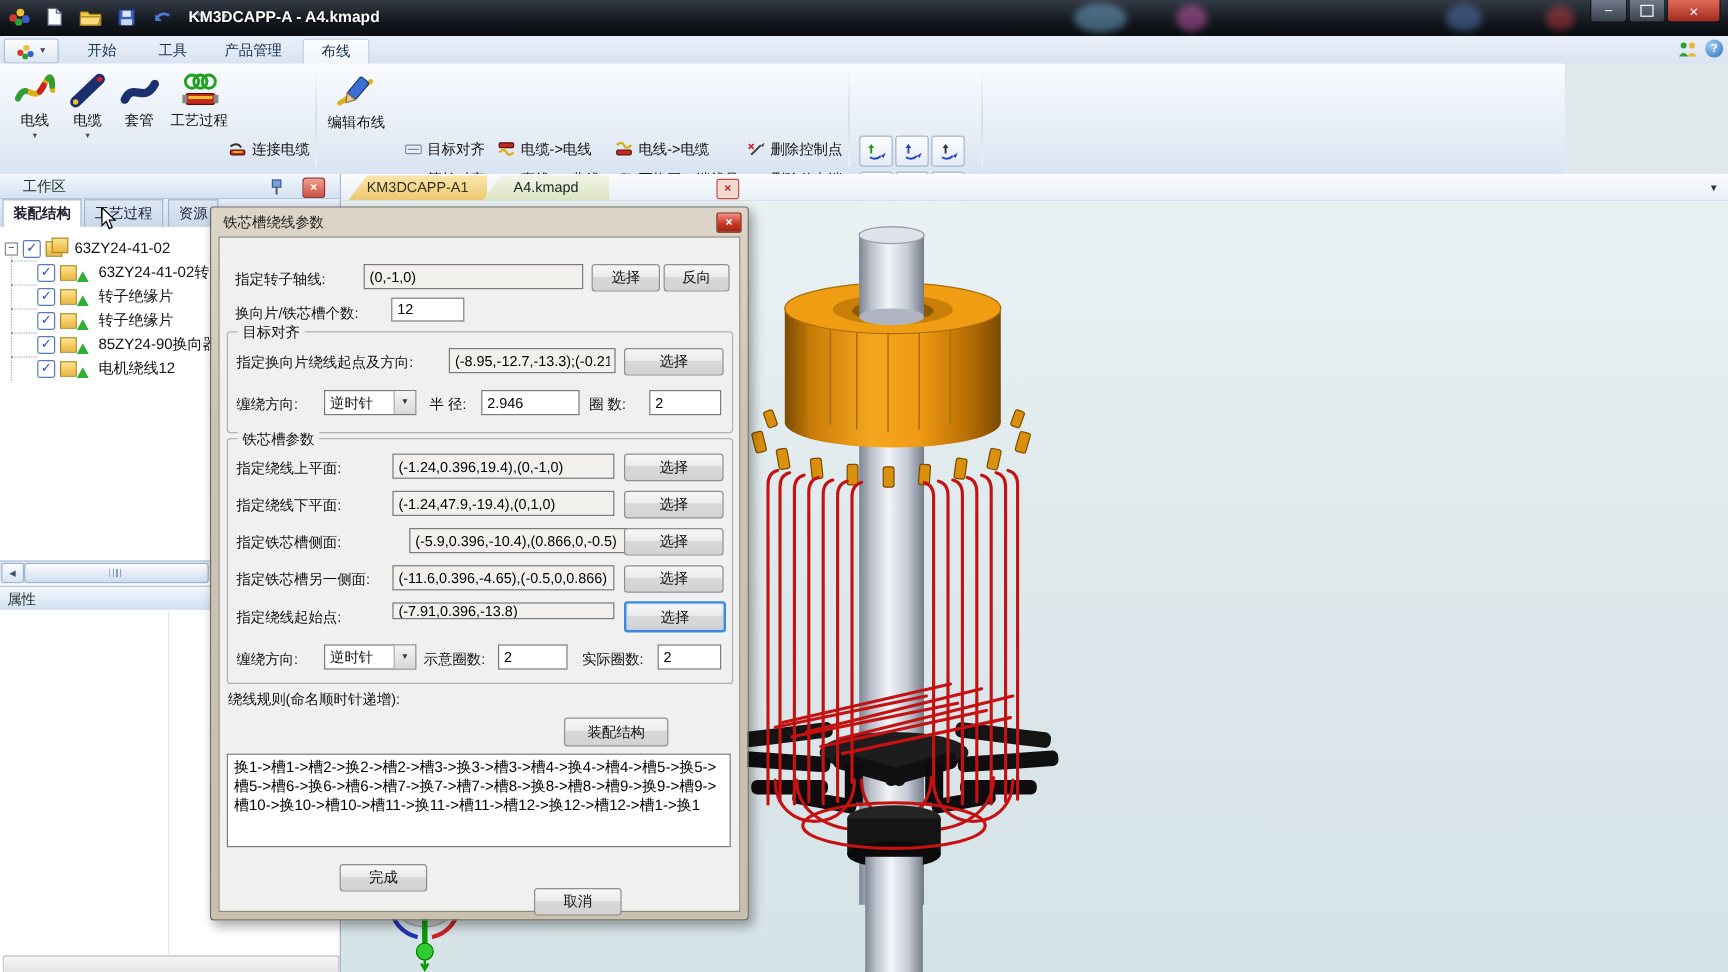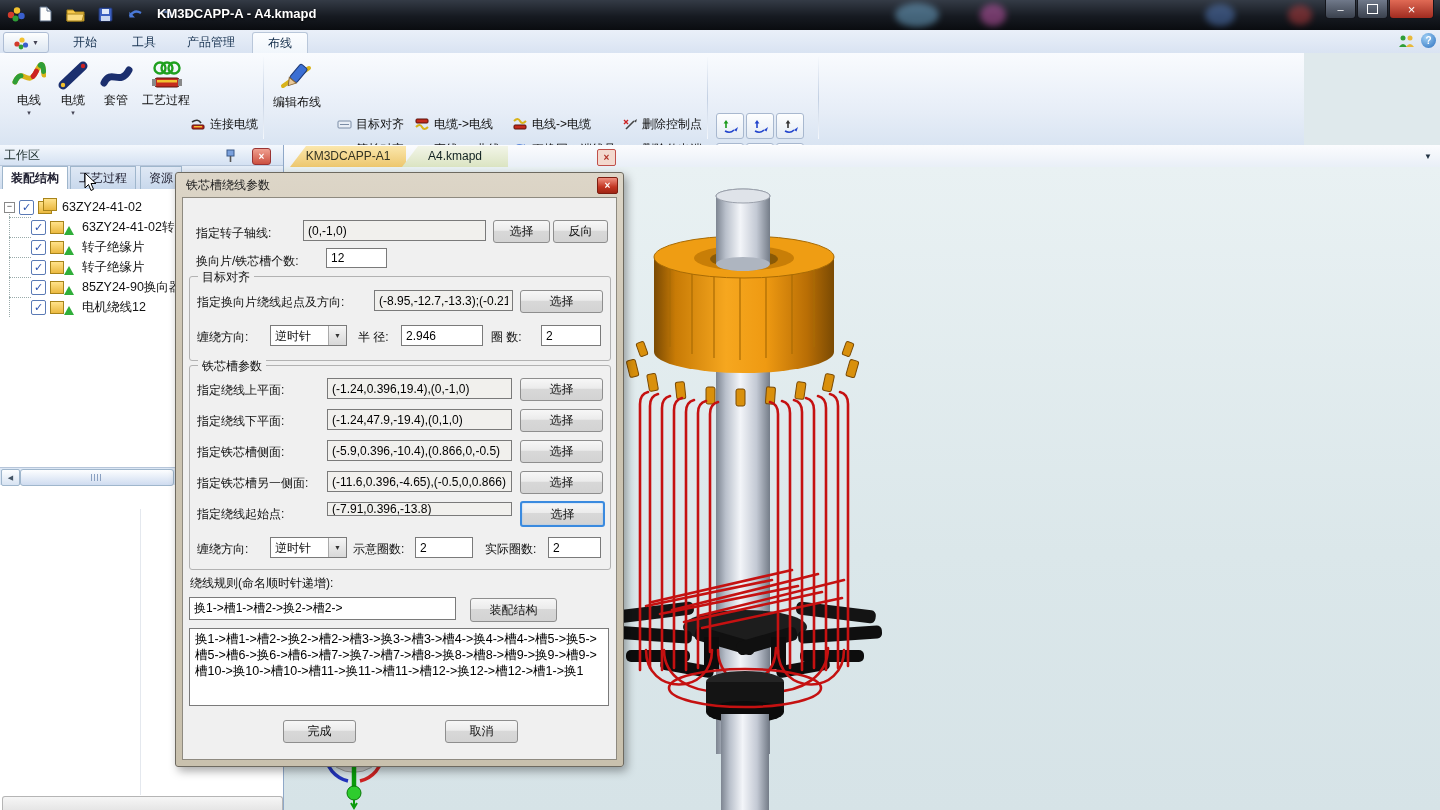--- a/index.html
+++ b/index.html
@@ -38,21 +38,21 @@
           border-radius:3px;padding-top:2px}
   .bigbtn .blabel{margin-top:2px;white-space:nowrap}
   .sbtn{position:absolute;height:20px;display:flex;align-items:center;gap:4px;white-space:nowrap;padding:0 2px;border-radius:2px}
   .glabel2{position:absolute;top:125px;color:#8d9cb4}
   .clampbtn{position:absolute;width:26px;height:24px;background:linear-gradient(#fdfeff,#e4ebf4);
             border:1px solid #a8b8cf;border-radius:3px;display:flex;align-items:center;justify-content:center}
 
   
   .wpanel{left:0;top:145px;width:283px;height:665px;background:#fff;border-right:1px solid #8fa8c8;overflow:hidden}
   .phead{position:absolute;left:0;top:0;width:283px;height:21px;background:linear-gradient(#f4f8fd,#d4e1f2);
-         border-bottom:1px solid #b7c6da;color:#233;line-height:21px;padding-left:4px;box-sizing:border-box}
+         border-bottom:1px solid #b7c6da;color:#233;line-height:21px;padding-left:19px;box-sizing:border-box}
   .pin{position:absolute;right:46px;top:3px;width:14px;height:15px;display:flex;align-items:center;justify-content:center}
   .pclose{position:absolute;right:12px;top:3px;width:17px;height:15px;border-radius:3px;color:#fff;font-size:10px;font-weight:bold;
           background:linear-gradient(#f0a090,#cc5040);border:1px solid #933;display:flex;align-items:center;justify-content:center}
   .ptabs{position:absolute;left:0;top:21px;width:283px;height:23px;background:linear-gradient(#e6eef8,#cfdcee);border-bottom:1px solid #9fb6cc}
   .ptab{position:absolute;top:0;height:22px;line-height:22px;padding:0 8px;border:1px solid #9fb6cc;border-bottom:none;
         background:linear-gradient(#dfe8f4,#c8d8ec);color:#223}
   .ptab.active{background:#fff;font-weight:bold;height:23px}
   .tree{position:absolute;left:0;top:44px;width:283px;height:278px;background:#fff;overflow:hidden}
   .trow{position:absolute;height:20px;display:flex;align-items:center;gap:4px;white-space:nowrap;font-size:12.5px}
   .expbox{width:9px;height:9px;border:1px solid #888;background:#fff;font-size:9px;line-height:7px;text-align:center;color:#333}
@@ -599,20 +599,23 @@
     </div>
   </div>
   <div class="hscroll">
     <div class="harrow">
         <span>◀</span>
       </div>
     <div class="hthumb">
         <div class="grip"></div>
       </div>
   </div>
+  <div class="prophead">
+    <span>属性</span>
+  </div>
   <div class="propbody">
       <div class="pdiv"></div>
     </div>
   <div class="bstrip"></div>
 </div>
 
 <div class="abs dialog">
   <div class="dtitle">铁芯槽绕线参数</div>
   <div class="dx">
       <span>×</span>
@@ -648,21 +651,21 @@
 
     <div class="dlab" style="left:7px;top:16px">指定绕线上平面:</div>
     <input class="inp ro" style="left: 137px; top: 12px; width: 185px; height: 21px;" value="(-1.24,0.396,19.4),(0,-1,0)">
     <div class="btn" style="left:330px;top:12px;width:81px;height:21px">选择</div>
 
     <div class="dlab" style="left:7px;top:47px">指定绕线下平面:</div>
     <input class="inp ro" style="left: 137px; top: 43px; width: 185px; height: 21px;" value="(-1.24,47.9,-19.4),(0,1,0)">
     <div class="btn" style="left:330px;top:43px;width:81px;height:21px">选择</div>
 
     <div class="dlab" style="left:7px;top:78px">指定铁芯槽侧面:</div>
-    <input class="inp ro" style="left: 137px; top: 74px; width: 185px; height: 21px;" value="(-5.9,0.396,-10.4),(0.866,0,-0.5)">
+    <input class="inp ro" style="left: 151px; top: 74px; width: 185px; height: 21px;" value="(-5.9,0.396,-10.4),(0.866,0,-0.5)">
     <div class="btn" style="left:330px;top:74px;width:81px;height:21px">选择</div>
 
     <div class="dlab" style="left:7px;top:109px">指定铁芯槽另一侧面:</div>
     <input class="inp ro" style="left: 137px; top: 105px; width: 185px; height: 21px;" value="(-11.6,0.396,-4.65),(-0.5,0,0.866)">
     <div class="btn" style="left:330px;top:105px;width:81px;height:21px">选择</div>
 
     <div class="dlab" style="left:7px;top:140px">指定绕线起始点:</div>
     <input class="inp ro" style="left: 137px; top: 136px; width: 185px; height: 14px;" value="(-7.91,0.396,-13.8)">
     <div class="btn focus" style="left:330px;top:135px;width:81px;height:22px">选择</div>
 
@@ -671,24 +674,23 @@
       <span class="ddtxt">逆时针</span>
       <span class="ddbtn">▼</span>
     </div>
     <div class="dlab" style="left:163px;top:175px">示意圈数:</div>
     <input class="inp" style="left: 225px; top: 171px; width: 58px; height: 21px;" value="2">
     <div class="dlab" style="left:295px;top:175px">实际圈数:</div>
     <input class="inp" style="left: 358px; top: 171px; width: 53px; height: 21px;" value="2">
   </div>
 
   <div class="dlab" style="left:14px;top:402px">绕线规则(命名顺时针递增):</div>
-  <input class="inp" style="left: 13px; top: 424px; width: 267px; height: 23px;" value="换1-&gt;槽1-&gt;槽2-&gt;换2-&gt;槽2-&gt;">
   <div class="btn" style="left:294px;top:425px;width:85px;height:22px">装配结构</div>
 
   <textarea class="rulebox" style="left: 13px; top: 455px; width: 420px; height: 78px;">换1-&gt;槽1-&gt;槽2-&gt;换2-&gt;槽2-&gt;槽3-&gt;换3-&gt;槽3-&gt;槽4-&gt;换4-&gt;槽4-&gt;槽5-&gt;换5-&gt;槽5-&gt;槽6-&gt;换6-&gt;槽6-&gt;槽7-&gt;换7-&gt;槽7-&gt;槽8-&gt;换8-&gt;槽8-&gt;槽9-&gt;换9-&gt;槽9-&gt;槽10-&gt;换10-&gt;槽10-&gt;槽11-&gt;换11-&gt;槽11-&gt;槽12-&gt;换12-&gt;槽12-&gt;槽1-&gt;换1</textarea>
 
   <div class="btn" style="left:107px;top:547px;width:71px;height:21px">完成</div>
-  <div class="btn" style="left:269px;top:547px;width:71px;height:21px">取消</div>
+  <div class="btn" style="left:269px;top:567px;width:71px;height:21px">取消</div>
 </div>
 
 <svg class="abs" style="left:84px;top:173px;z-index:40" width="14" height="20" viewBox="0 0 14 20">
   <polygon points="1,0 1,15 4.5,11.5 7,17.5 9.5,16.3 7,10.5 12,10.5" fill="#fff" stroke="#000" stroke-width="1"></polygon>
 </svg>
 
 </body></html>

